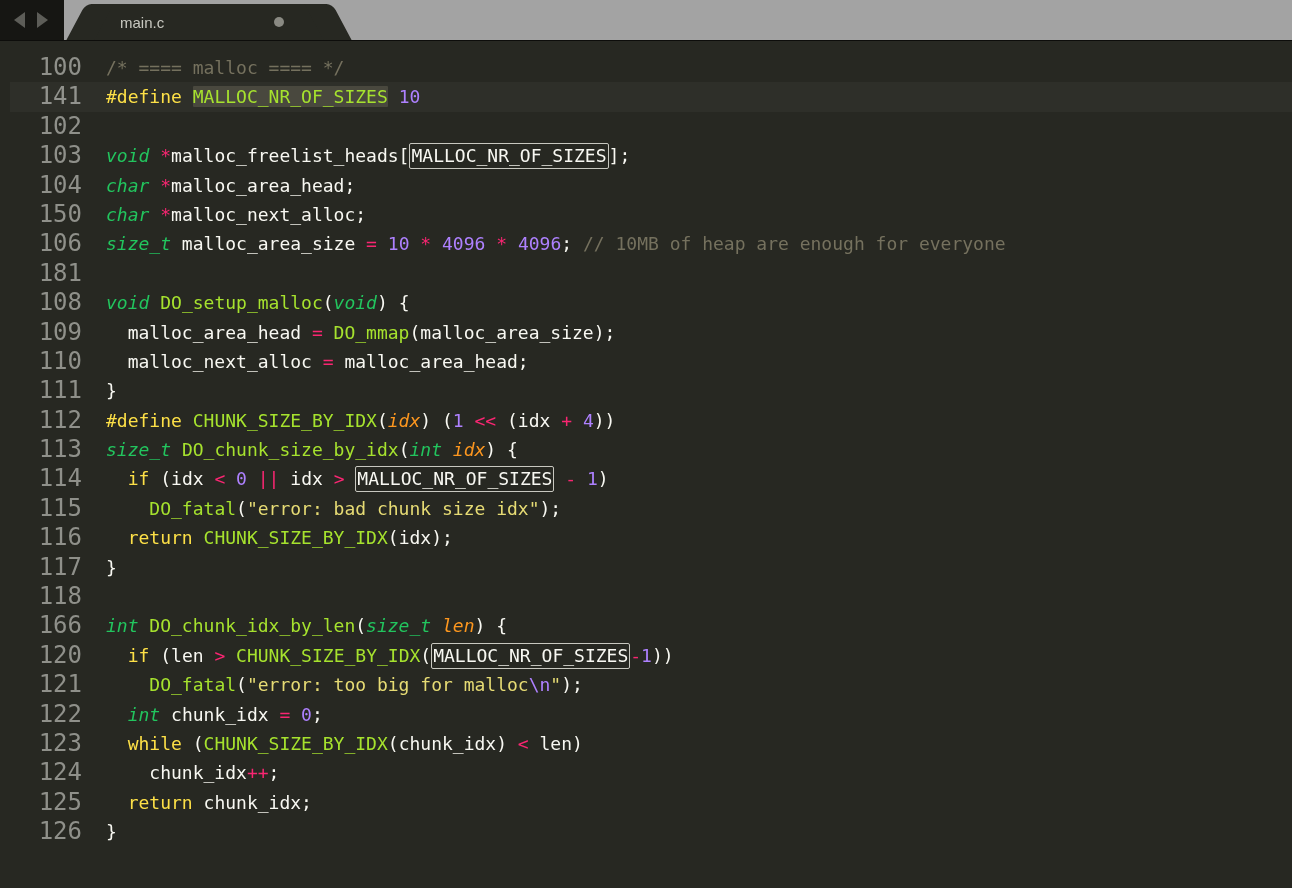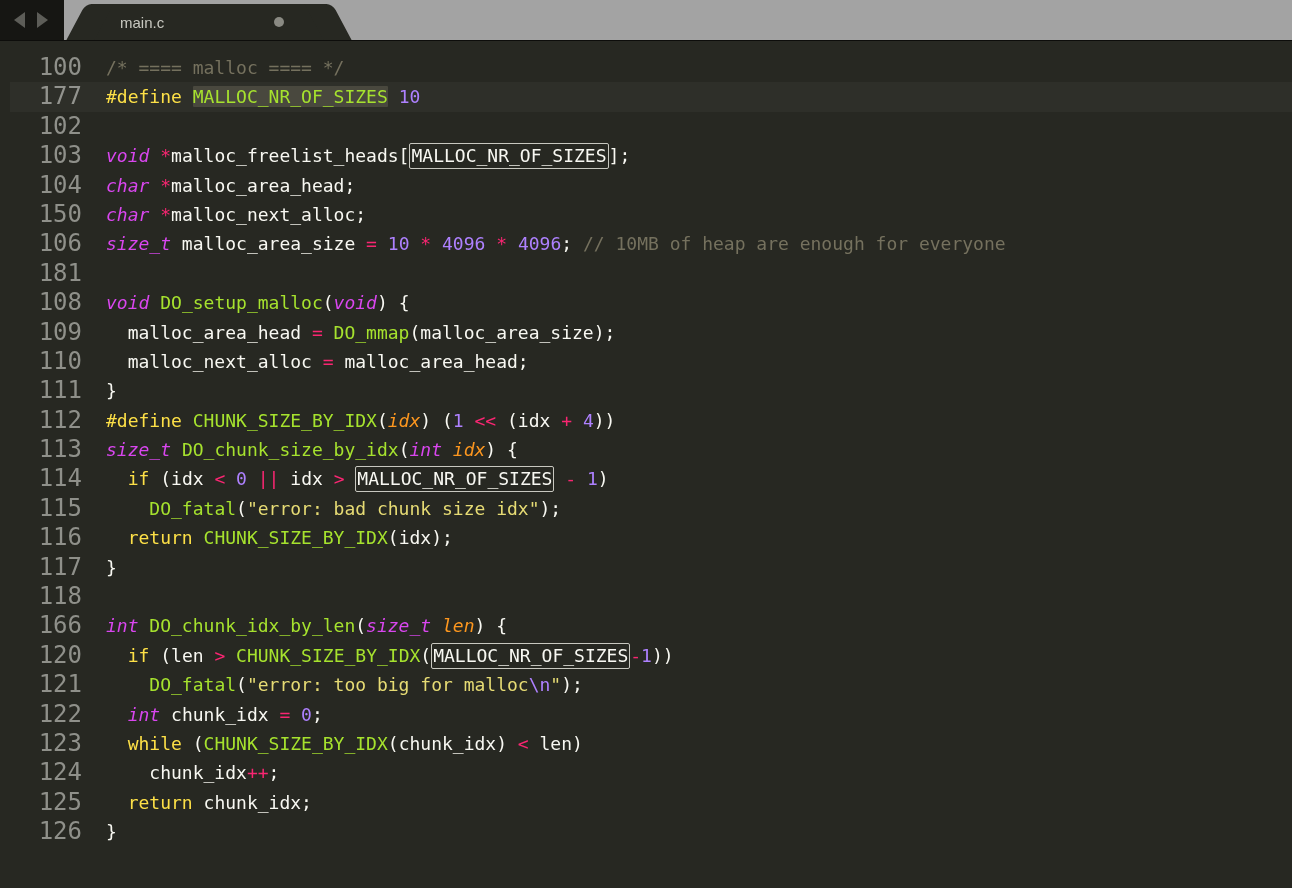--- a/index.html
+++ b/index.html
@@ -132,21 +132,21 @@
     z-index: 0;
   }
   .code .row > span {
     position: relative;
     z-index: 1;
   }
 
   
   .c  { color: #75715e; } 
   .kw { color: #fde047; } 
-  .ty { color: #d946ef; font-style: italic; } 
+  .ty { color: #22c55e; font-style: italic; } 
   .fn { color: #a6e22e; } 
   .nm { color: #f8f8f2; } 
   .nu { color: #ae81ff; } 
   .st { color: #e6db74; } 
   .pa { color: #fd971f; font-style: italic; } 
   .op { color: #f92672; } 
   .esc{ color: #ae81ff; } 
 
   
   .selword {
@@ -175,21 +175,21 @@
     <div class="tab">
       <span class="label">main.c</span>
       <span class="dirty-dot"></span>
     </div>
   </div>
 </div>
 
 <div class="editor">
   <div class="gutter" id="gutter">
       <div class="ln">100</div>
-      <div class="ln">177</div>
+      <div class="ln">141</div>
       <div class="ln">102</div>
       <div class="ln">103</div>
       <div class="ln">104</div>
       <div class="ln">150</div>
       <div class="ln">106</div>
       <div class="ln">181</div>
       <div class="ln">108</div>
       <div class="ln">109</div>
       <div class="ln">110</div>
       <div class="ln">111</div>

